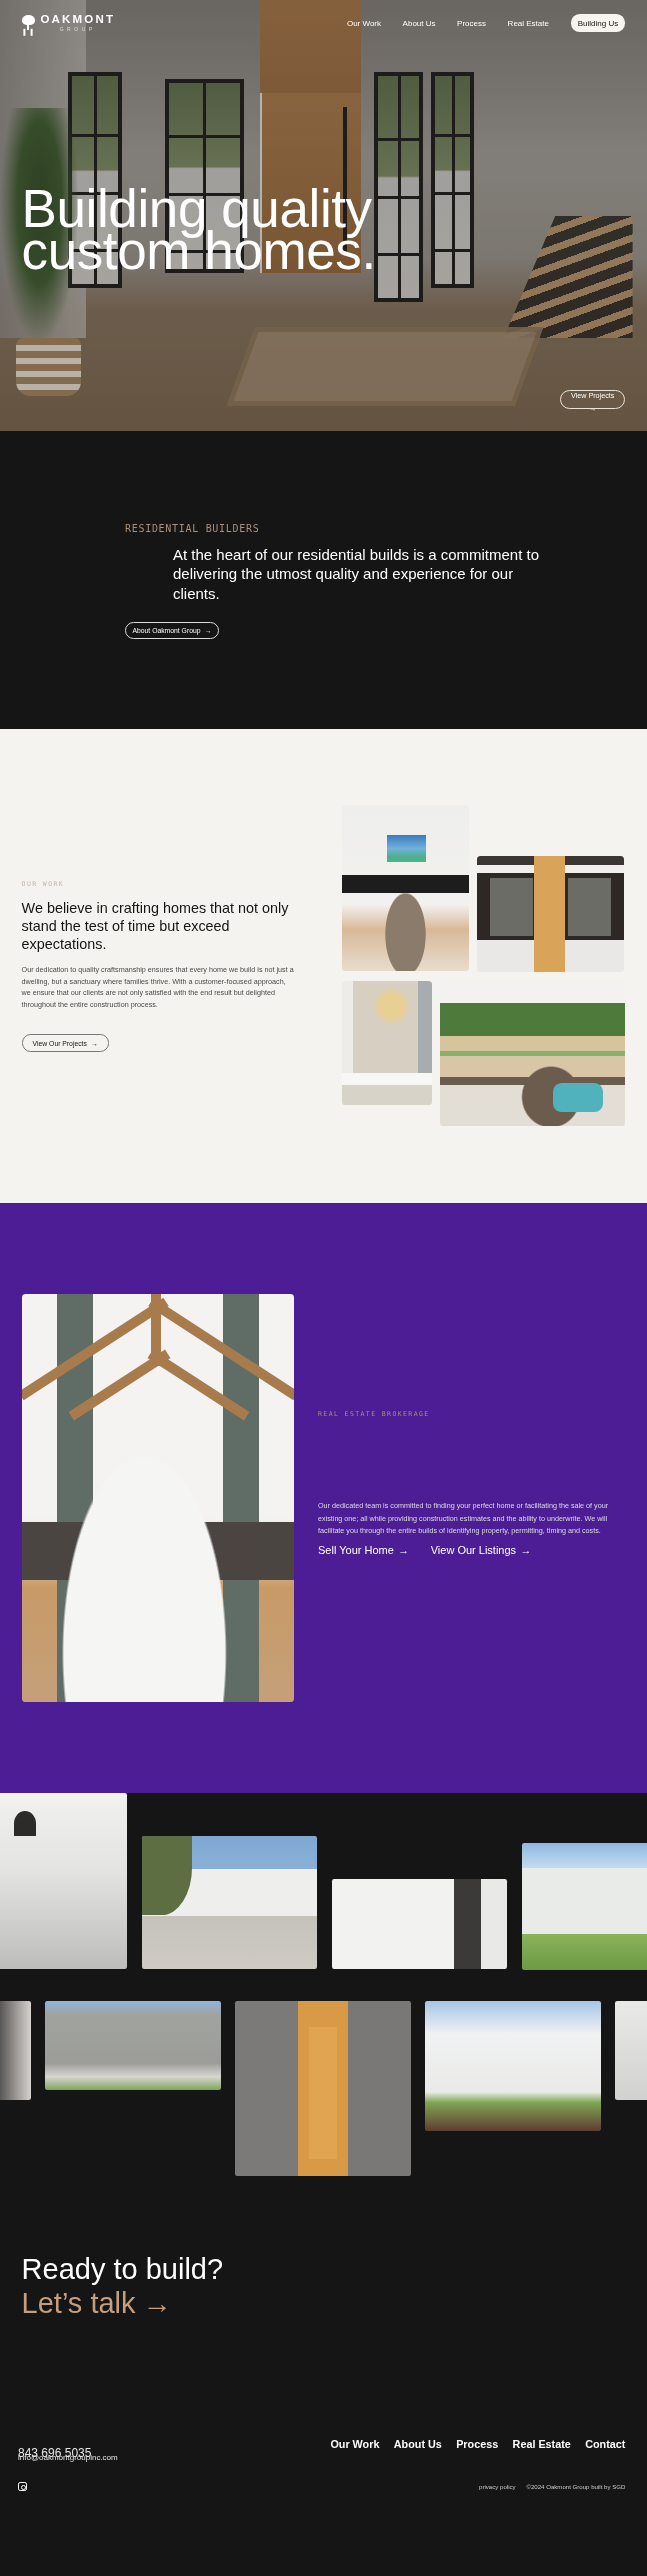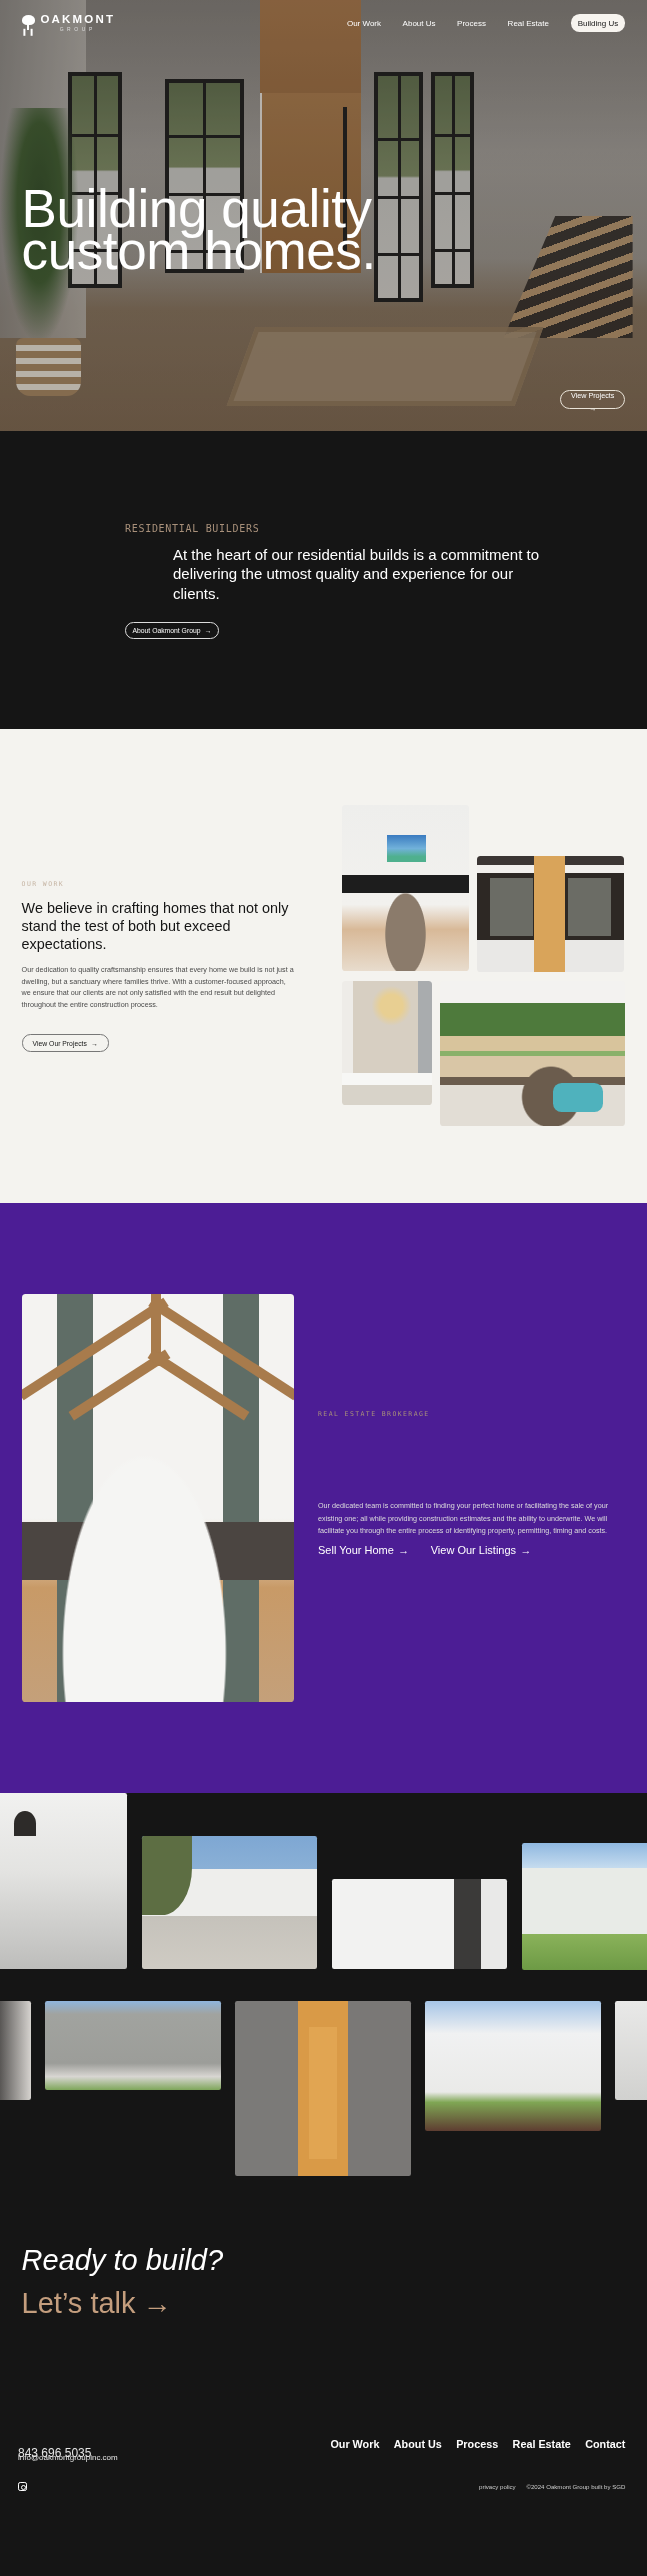--- a/index.html
+++ b/index.html
@@ -109,21 +109,21 @@
   .g4 { left:522px; top:50px; width:137px; height:127px; background:linear-gradient(180deg,#8fb8e0 0%,#c6dcef 20%,#e8ebe7 20% 72%,#8ab25a 72%,#6d9a45 100%); }
   .g5 { left:-7.2px; top:208px; width:38px; height:99px; background:linear-gradient(90deg,#3c3a39,#d6d3cf); }
   .g6 { left:45px; top:208px; width:176px; height:89px; background:linear-gradient(180deg,#8fb5dd 0%,#a1a39f 15%,#9c9d99 70%,#d8d6d2 85%,#7ea65a 100%); }
   .g7 { left:235px; top:208px; width:176px; height:175px; background:linear-gradient(90deg,#7b7a78 0 36%,#d99a47 36% 64%,#7a7876 64%); }
   .g7::after { content:""; position:absolute; left:42%; top:15%; width:16%; height:75%; background:#e1a552; }
   .g8 { left:425px; top:208px; width:176px; height:130px; background:linear-gradient(180deg,#a6c5e6 0%,#f0f1f2 25%,#eaeae8 70%,#7fa654 78%,#5e3d31 100%); }
   .g9 { left:615px; top:208px; width:43px; height:99px; background:linear-gradient(180deg,#e9e9e8,#d1d1cf); }
 
   
   .cta { background:#151515; height:280px; position:relative; }
-  .cta .q { position:absolute; left:21.6px; top:20px; font-size:29px; line-height:33px; color:#fff;font-style:italic; }
+  .cta .q { position:absolute; left:21.6px; top:29px; font-size:29px; line-height:33px; color:#fff; }
   .cta .talk { position:absolute; left:21.6px; top:63px; font-size:29px; line-height:33px; color:#c49e7e; display:flex; align-items:center; gap:7.2px; }
   .footer { position:absolute; left:0; right:0; bottom:0; height:96px; padding:0 21.6px; }
   .f-phone { position:absolute; left:18px; top:30px; font-size:12px; color:#e5e5e5;margin-top:8px; }
   .f-email { position:absolute; left:18px; top:45px; font-size:8px; color:#e5e5e5; }
   .f-nav { position:absolute; right:21.6px; top:30px; display:flex; gap:14.4px; font-size:10.8px; color:#fff; font-weight:bold; }
   .f-ig { position:absolute; left:18px; top:74px; width:9.3px; height:9.3px; border:1.2px solid #fff; border-radius:2.2px; }
   .f-ig::after { content:""; position:absolute; left:1.8px; top:1.8px; width:3.6px; height:3.6px; border:1.1px solid #fff; border-radius:50%; }
   .f-legal { position:absolute; right:21.6px; top:75px; display:flex; gap:10.8px; font-size:6.1px; color:#ccc; }
 </style>
 </head>
@@ -171,42 +171,42 @@
   <div class="eyebrow mono">RESIDENTIAL BUILDERS</div>
   <div class="lead">At the heart of our residential builds is a commitment to delivering the utmost quality and experience for our clients.</div>
   <div class="outline-btn">
     <span>About Oakmont Group</span>
     <span class="arrow">→</span>
   </div>
 </section>
 
 <section class="work">
   <div class="eyebrow mono">OUR WORK</div>
-  <h2>We believe in crafting homes that not only stand the test of both but exceed expectations.</h2>
+  <h2>We believe in crafting homes that not only stand the test of time but exceed expectations.</h2>
   <p>Our dedication to quality craftsmanship ensures that every home we build is not just a dwelling, but a sanctuary where families thrive. With a customer-focused approach, we ensure that our clients are not only satisfied with the end result but delighted throughout the entire construction process.</p>
   <div class="outline-btn">
     <span>View Our Projects</span>
     <span class="arrow">→</span>
   </div>
   <div class="photo ph-living"></div>
   <div class="photo ph-entry"></div>
   <div class="photo ph-bath"></div>
   <div class="photo ph-lounge"></div>
 </section>
 
 <section class="broker">
   <div class="ph-vault">
     <div class="beam" style="left:-14.4px;top:50px;width:173px;transform:rotate(-33deg);"></div>
     <div class="beam" style="left:115px;top:50px;width:173px;transform:rotate(33deg);"></div>
     <div class="beam" style="left:129px;top:0;width:10px;height:72px;"></div>
     <div class="beam" style="left:40px;top:86px;width:115px;transform:rotate(-33deg);"></div>
     <div class="beam" style="left:119px;top:86px;width:115px;transform:rotate(33deg);"></div>
   </div>
   <div class="eyebrow mono">REAL ESTATE BROKERAGE</div>
-  <p>Our dedicated team is committed to finding your perfect home or facilitating the sale of your existing one; all while providing construction estimates and the ability to underwrite. We will facilitate you through the entire process of identifying property, permitting, timing and costs.</p>
+  <p>Our dedicated team is committed to finding your perfect home or facilitating the sale of your existing one; all while providing construction estimates and the ability to underwrite. We will facilitate you through the entire builds of identifying property, permitting, timing and costs.</p>
   <div class="links">
     <span>
       <span>Sell Your Home</span>
       <span>→</span>
     </span>
     <span>
       <span>View Our Listings</span>
       <span>→</span>
     </span>
   </div>

